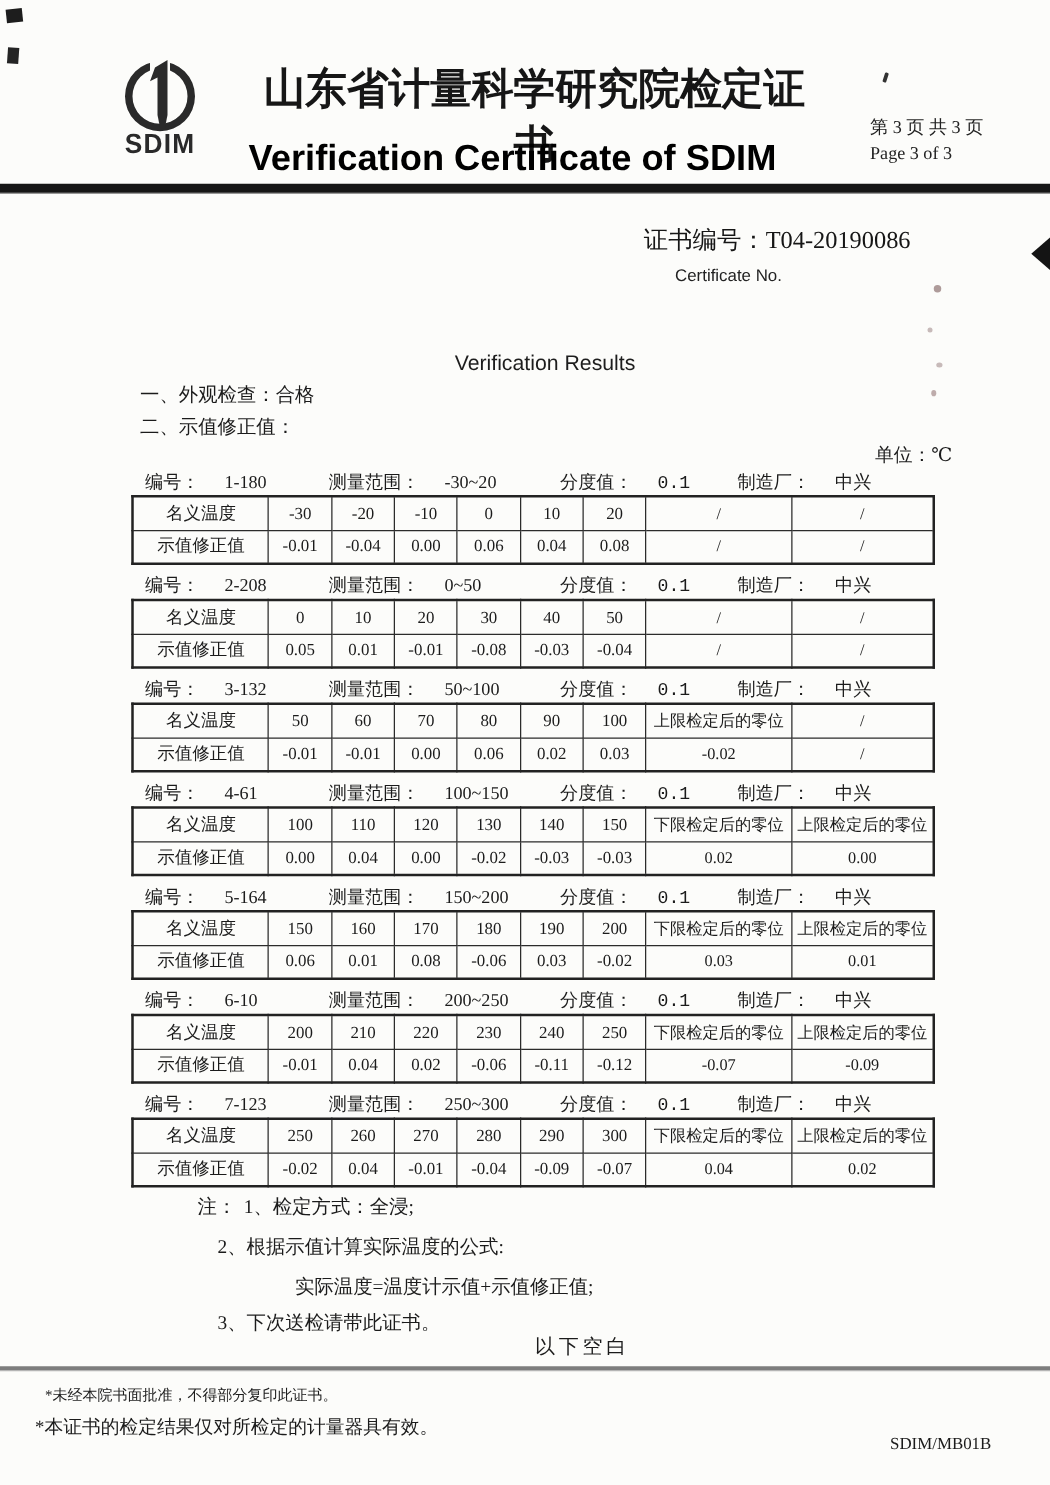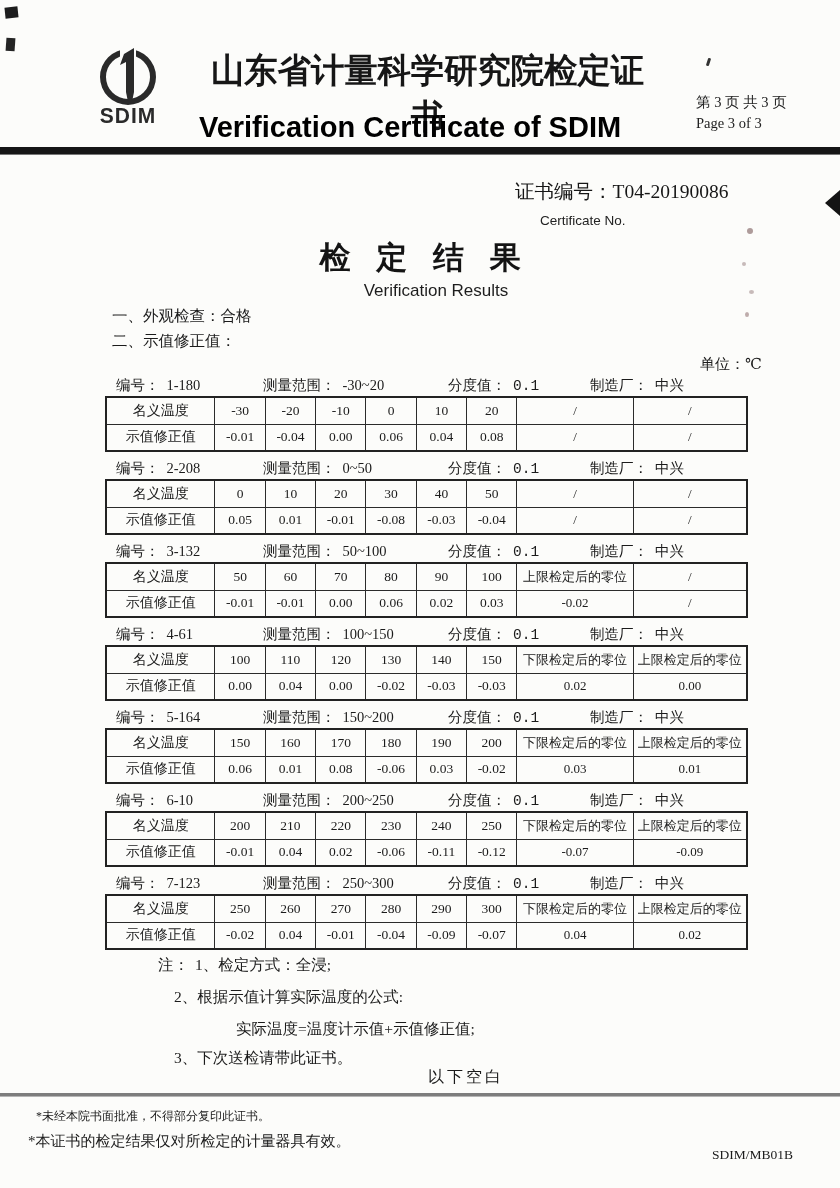--- a/index.html
+++ b/index.html
@@ -45,21 +45,21 @@
 
   
   .tables-section { position:absolute; left:0; top:374px; width:840px; }
   .table-block { position:relative; height:83px; }
   .meta-row { position:relative; height:22px; font-size:14.5px; }
   .meta-row .m { position:absolute; top:2px; white-space:nowrap; }
   .m-no   { left:116px; }
   .m-range{ left:263px; }
   .m-div  { left:448px;font-family:Liberation Mono, monospace; }
   .m-mfr  { left:590px; }
-  .meta-row .mv { margin-left:7px; }
+  .meta-row .mv { margin-left:20px; }
   table.vtable { position:relative; margin-left:105px; width:643px; border-collapse:collapse; table-layout:fixed;
     font-size:13.5px; color:#1b1b1b; }
   table.vtable td { border:1px solid #2b2b2b; height:27px; text-align:center; vertical-align:middle;
     white-space:nowrap; overflow:hidden; padding:0 1px; }
   table.vtable { border:2px solid #222;padding-left:48px; }
   td.c-lbl { width:17%;  font-size:14px; }
   td.c-v   { width:7.85%; }
   td.c-w1  { width:18.15%; font-size:13px; }
   td.c-w2  { width:17.75%; font-size:13px; }
 
@@ -109,21 +109,20 @@
   <div class="page-info">
     <div>第 3 页 共 3 页</div>
     <div>Page 3  of 3</div>
   </div>
   <div class="black-bar"></div>
 
   <div class="cert-no">
     <span>证书编号：</span><span>T04-20190086</span>
   </div>
   <div class="cert-no-sub">Certificate No.</div>
-  <div class="result-title">检 定 结 果</div>
   <div class="result-sub">Verification Results</div>
   <div class="check-item1">一、外观检查：合格</div>
   <div class="check-item2">二、示值修正值：</div>
   <div class="unit-label">单位：℃</div>
 
   <div class="tables-section">
     <div class="table-block">
       <div class="meta-row">
         <span class="m m-no"><span class="ml">编号：</span><span class="mv">1-180</span></span>
         <span class="m m-range"><span class="ml">测量范围：</span><span class="mv">-30~20</span></span>

